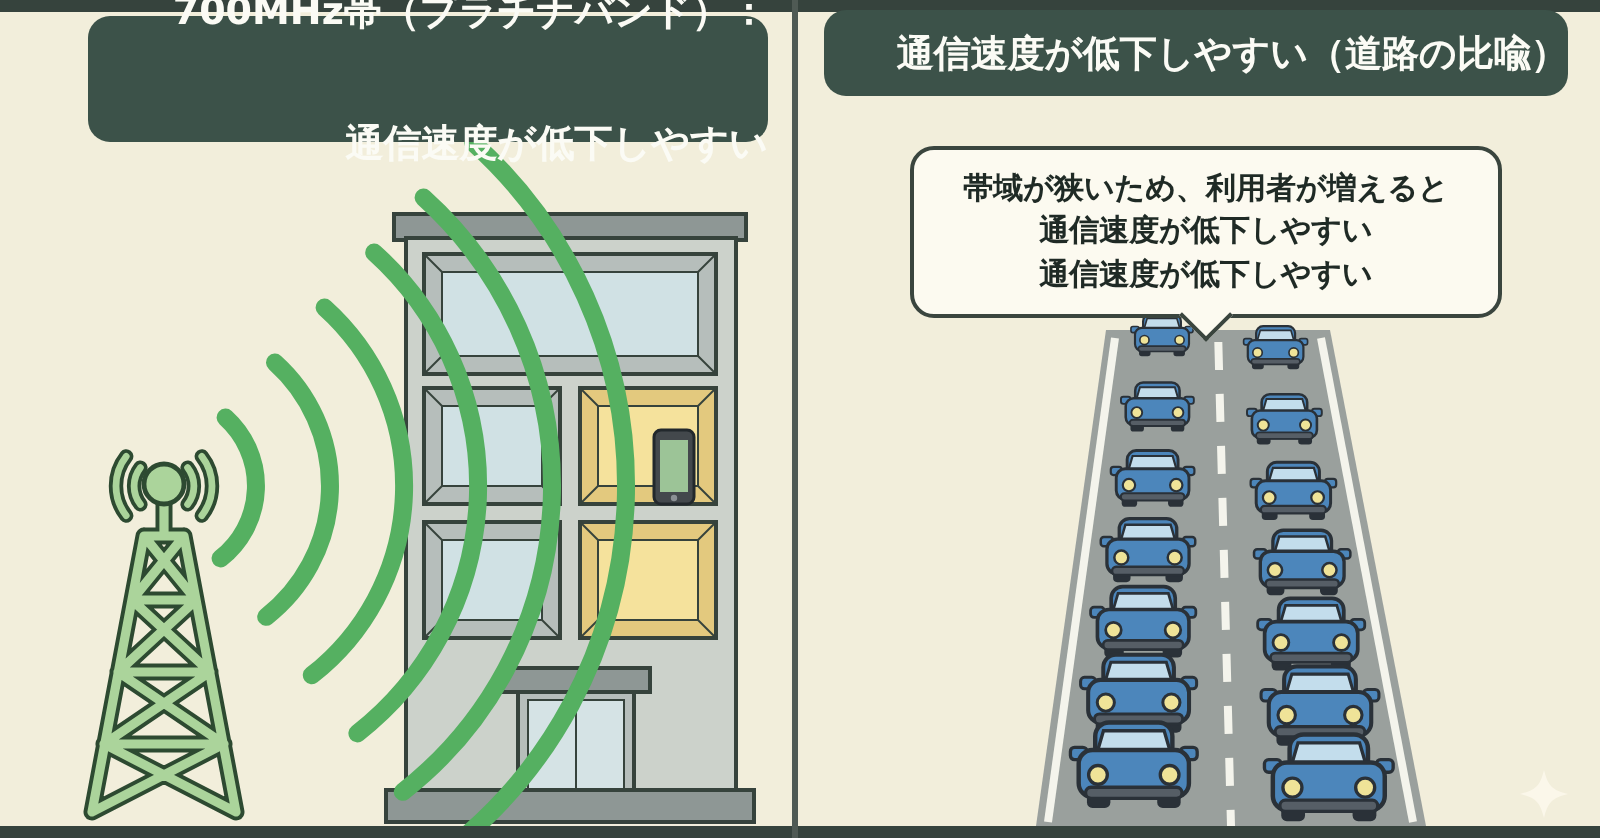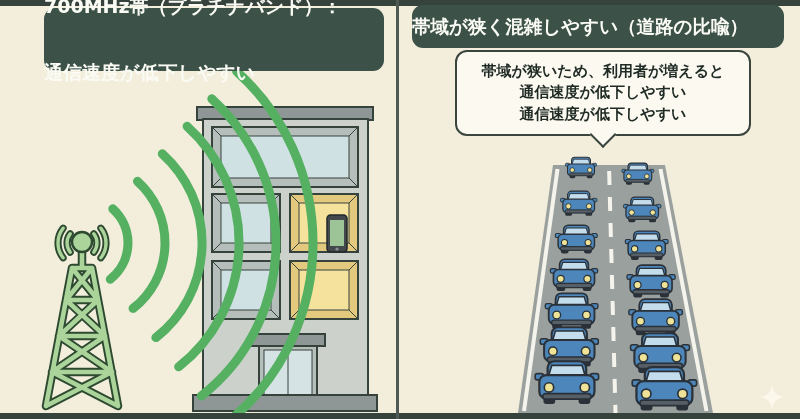--- a/index.html
+++ b/index.html
@@ -6,27 +6,27 @@
   #canvas{
     position:relative; width:800px; height:419px; overflow:hidden;
     background:var(--background,#f2eedb);
     font-family:"DejaVu Sans", sans-serif;
   }
   .strip{position:absolute;left:0;width:800px;height:6px;background:var(--frame-strip,#36433d);}
   #strip-top{top:0;} #strip-bottom{top:413px;}
   #divider{position:absolute;top:0;left:396px;width:3px;height:419px;background:var(--divider,#4f5a54);}
   .title-box{
     position:absolute; background:var(--header-bg,#3c5249); color:var(--header-text,#fbfbf5);
-    border-radius:11px; display:flex; flex-direction:column; align-items:flex-start; justify-content:center;
+    border-radius:11px; display:flex; flex-direction:column; align-items:flex-end; justify-content:center;
     font-weight:700; text-align:center; z-index:5;gap:36px;
   }
   #left-title{left:44px; top:8px; width:340px; height:63px; font-size:19px; line-height:1.55;}
   #right-title{left:412px; top:5px; width:372px; height:43px; font-size:18.5px;}
   #bubble{
-    position:absolute; left:455px; top:50px; width:296px; height:86px; box-sizing:border-box;
+    position:absolute; left:455px; top:73px; width:296px; height:86px; box-sizing:border-box;
     background:var(--bubble-bg,#fcfaf0); border:2.5px solid var(--bubble-border,#3a453e);
     border-radius:12px; z-index:4;
     display:flex; flex-direction:column; align-items:center; justify-content:center;
     font-weight:700; font-size:15px; line-height:1.42; color:var(--bubble-text,#1f2a25); text-align:center;
   }
   #bubble::after{
     content:''; position:absolute; left:50%; bottom:-10px; width:17px; height:17px;
     background:var(--bubble-bg,#fcfaf0);
     border-right:2.5px solid var(--bubble-border,#3a453e);
     border-bottom:2.5px solid var(--bubble-border,#3a453e);
@@ -179,21 +179,21 @@
 
     <path d="M372,385 C374,393 376,395 384,397 C376,399 374,401 372,409 C370,401 368,399 360,397 C368,395 370,393 372,385 Z" style="fill:var(--sparkle,#fbf7ea)"></path>
   </svg>
 
   <div id="left-title" class="title-box">
     <span>700MHz帯（プラチナバンド）：</span>
     <span>通信速度が低下しやすい</span>
   </div>
 
   <div id="right-title" class="title-box">
-    <span>帯域が狭く混雑しやすい（道路の比喩）</span>
+    <span>通信速度が低下しやすい（道路の比喩）</span>
   </div>
 
   <div id="bubble">
     <span>帯域が狭いため、利用者が増えると</span>
     <span>通信速度が低下しやすい</span>
     <span>通信速度が低下しやすい</span>
   </div>
 
   <div id="strip-top" class="strip"></div>
   <div id="strip-bottom" class="strip"></div>

